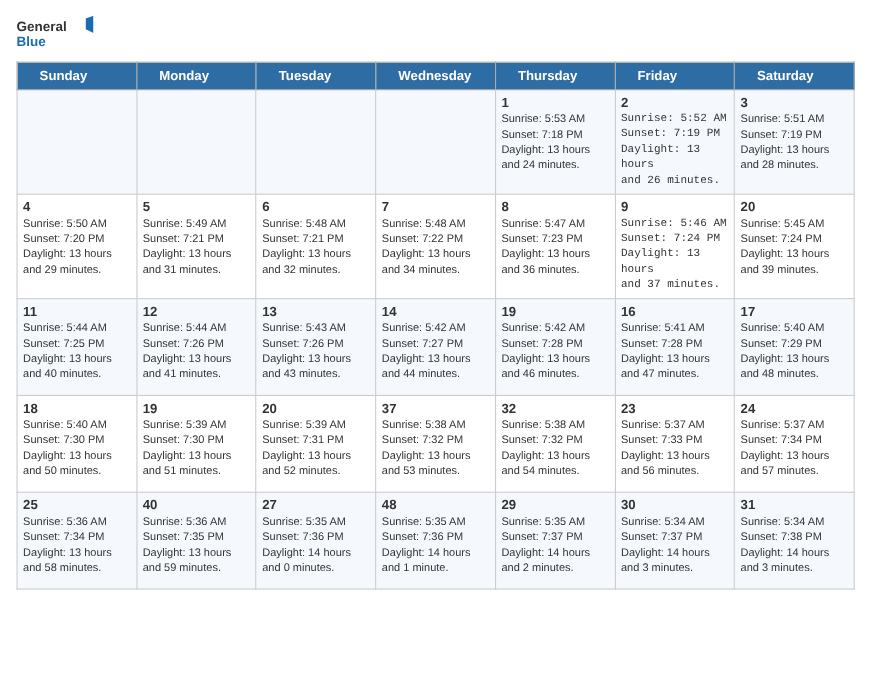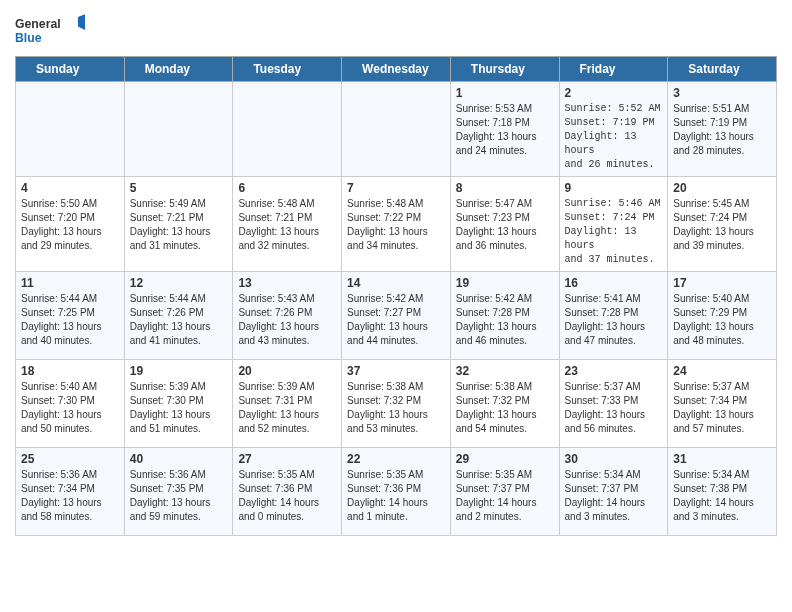--- a/index.html
+++ b/index.html
@@ -304,21 +304,21 @@
 and 59 minutes.</div>
         </td>
         <td>
           <span class="day-number">27</span>
           <div class="day-info" style="white-space: pre-line;">Sunrise: 5:35 AM
 Sunset: 7:36 PM
 Daylight: 14 hours
 and 0 minutes.</div>
         </td>
         <td>
-          <span class="day-number">22</span>
+          <span class="day-number">48</span>
           <div class="day-info" style="white-space: pre-line;">Sunrise: 5:35 AM
 Sunset: 7:36 PM
 Daylight: 14 hours
 and 1 minute.</div>
         </td>
         <td>
           <span class="day-number">29</span>
           <div class="day-info" style="white-space: pre-line;">Sunrise: 5:35 AM
 Sunset: 7:37 PM
 Daylight: 14 hours

